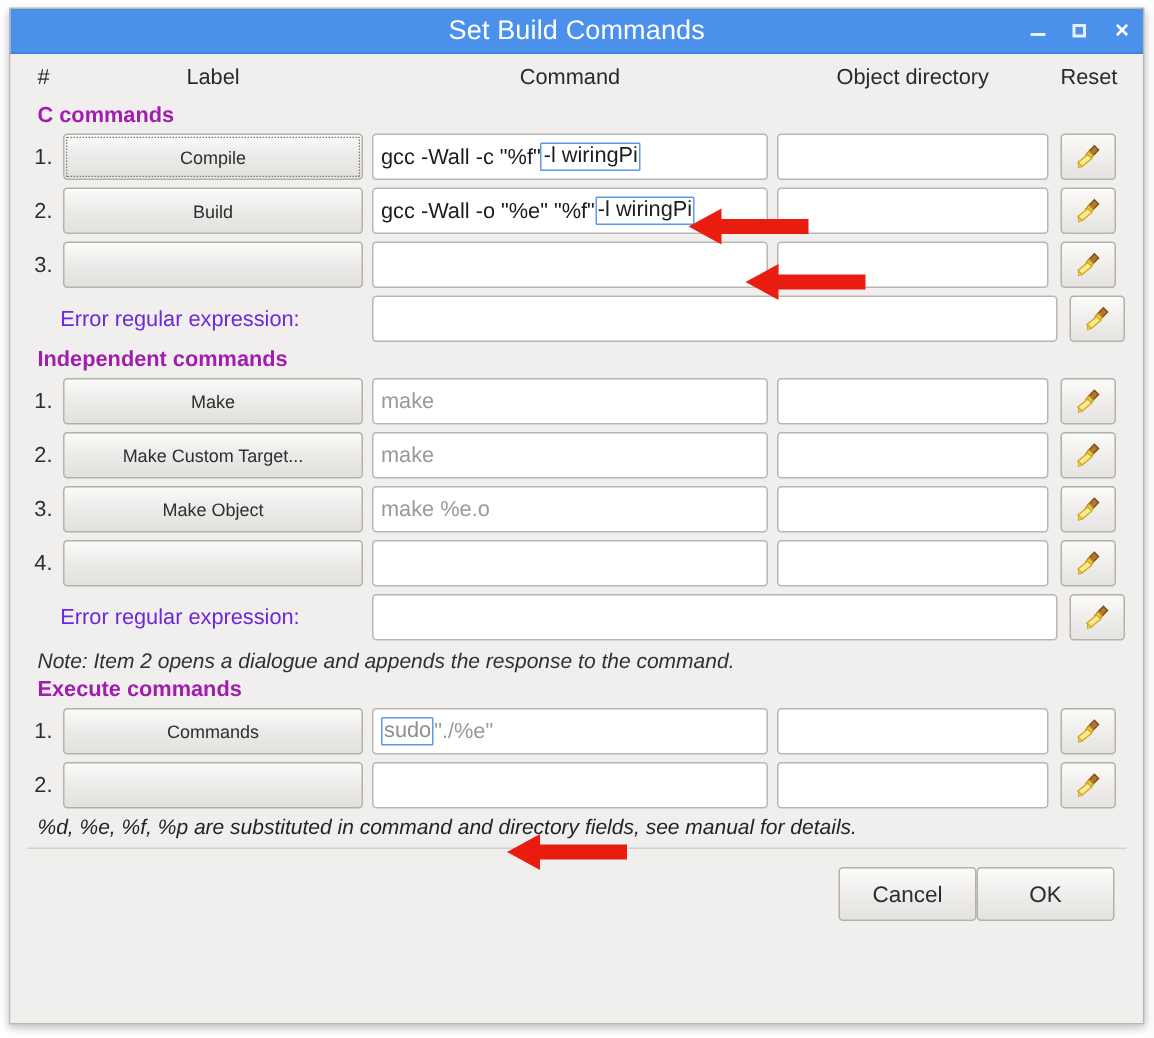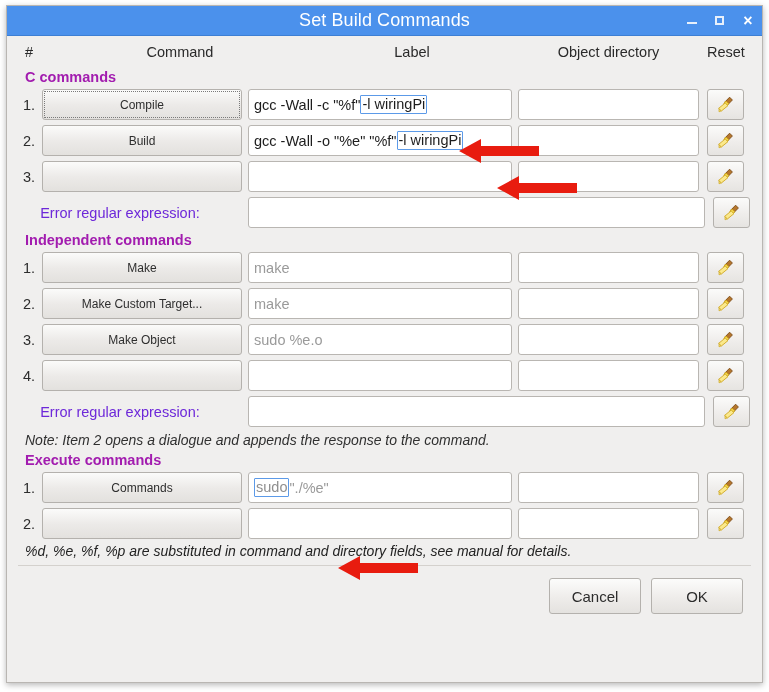--- a/index.html
+++ b/index.html
@@ -261,21 +261,20 @@
     height: 1px;
     background: #d4d1cd;
     margin: 6px 2px 8px 2px;
   }
 
   
   .actionbar {
     display: flex;
     justify-content: flex-end;
     align-items: center;
-    gap: 10px;
     padding: 0 10px 0 0;
     margin-top: 12px;
   }
   .dlg-btn {
     min-width: 92px;
     height: 36px;
     border: 1px solid #b4b1ad;
     border-radius: 3px;
     background: linear-gradient(to bottom, #fcfcfb 0%, #efedeb 52%, #e4e2df 100%);
     font-size: 15px;
@@ -305,22 +304,22 @@
       <div class="win-btn wb-min"></div>
       <div class="win-btn wb-max"></div>
       <div class="win-btn wb-close">×</div>
     </div>
   </div>
 
   <div class="content">
 
     <div class="header-row">
       <div class="hdr hdr-num">#</div>
+      <div class="hdr hdr-label">Label</div>
       <div class="hdr hdr-cmd">Command</div>
-      <div class="hdr hdr-label">Label</div>
       <div class="hdr hdr-dir">Object directory</div>
       <div class="hdr hdr-reset">Reset</div>
     </div>
 
     <div class="section-title">C commands</div>
 
     <div class="row">
       <div class="col-num">1.</div>
       <div class="col-label">
         <div class="btn focused">Compile</div>
@@ -464,21 +463,21 @@
       </div>
     </div>
 
     <div class="row">
       <div class="col-num">3.</div>
       <div class="col-label">
         <div class="btn">Make Object</div>
       </div>
       <div class="col-cmd">
         <div class="tf">
-            <span class="ph">sudo %e.o</span>
+            <span class="ph">make %e.o</span>
           </div>
       </div>
       <div class="col-dir">
         <div class="tf"></div>
       </div>
       <div class="col-reset">
         <div class="reset-btn">
           <svg width="21" height="21" viewBox="0 0 21 21">
             <path d="M14.6 3.2 L17.4 6.0 L12.9 10.6 L10.1 7.8 Z" fill="#b5762c" stroke="#7d4c16" stroke-width="0.9"></path>
             <path d="M11.0 7.0 L13.8 9.8 L11.6 12.1 L8.8 9.3 Z" fill="#f3d44a" stroke="#c9a019" stroke-width="0.9"></path>

